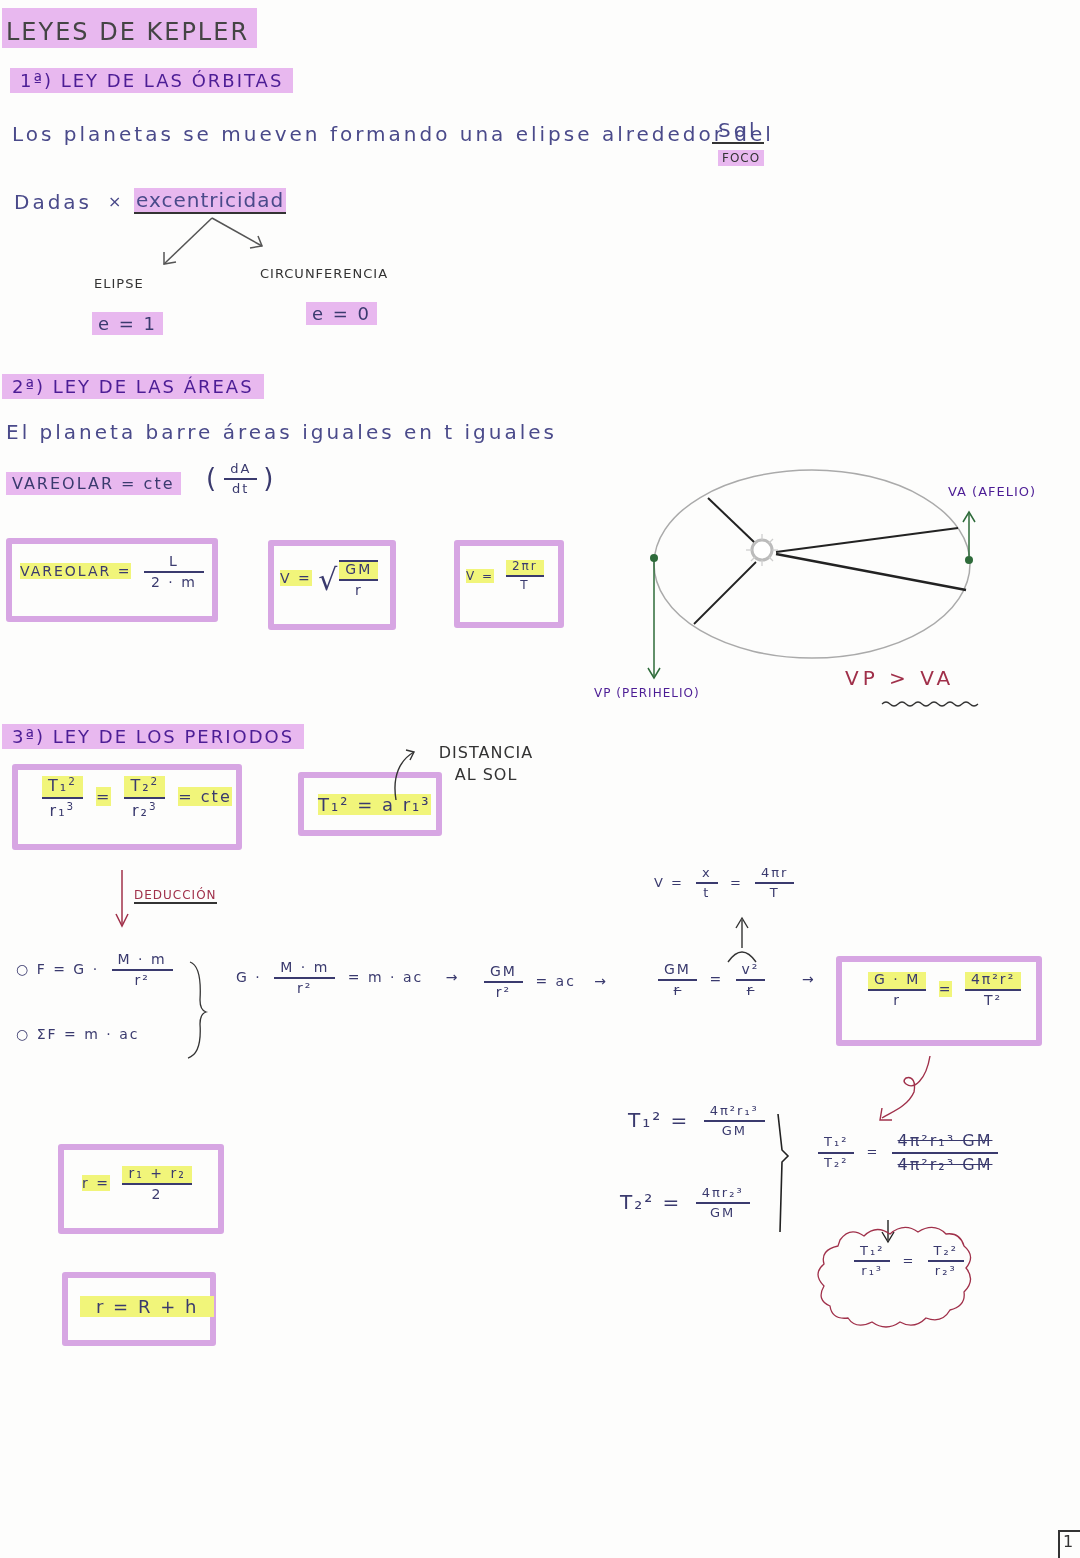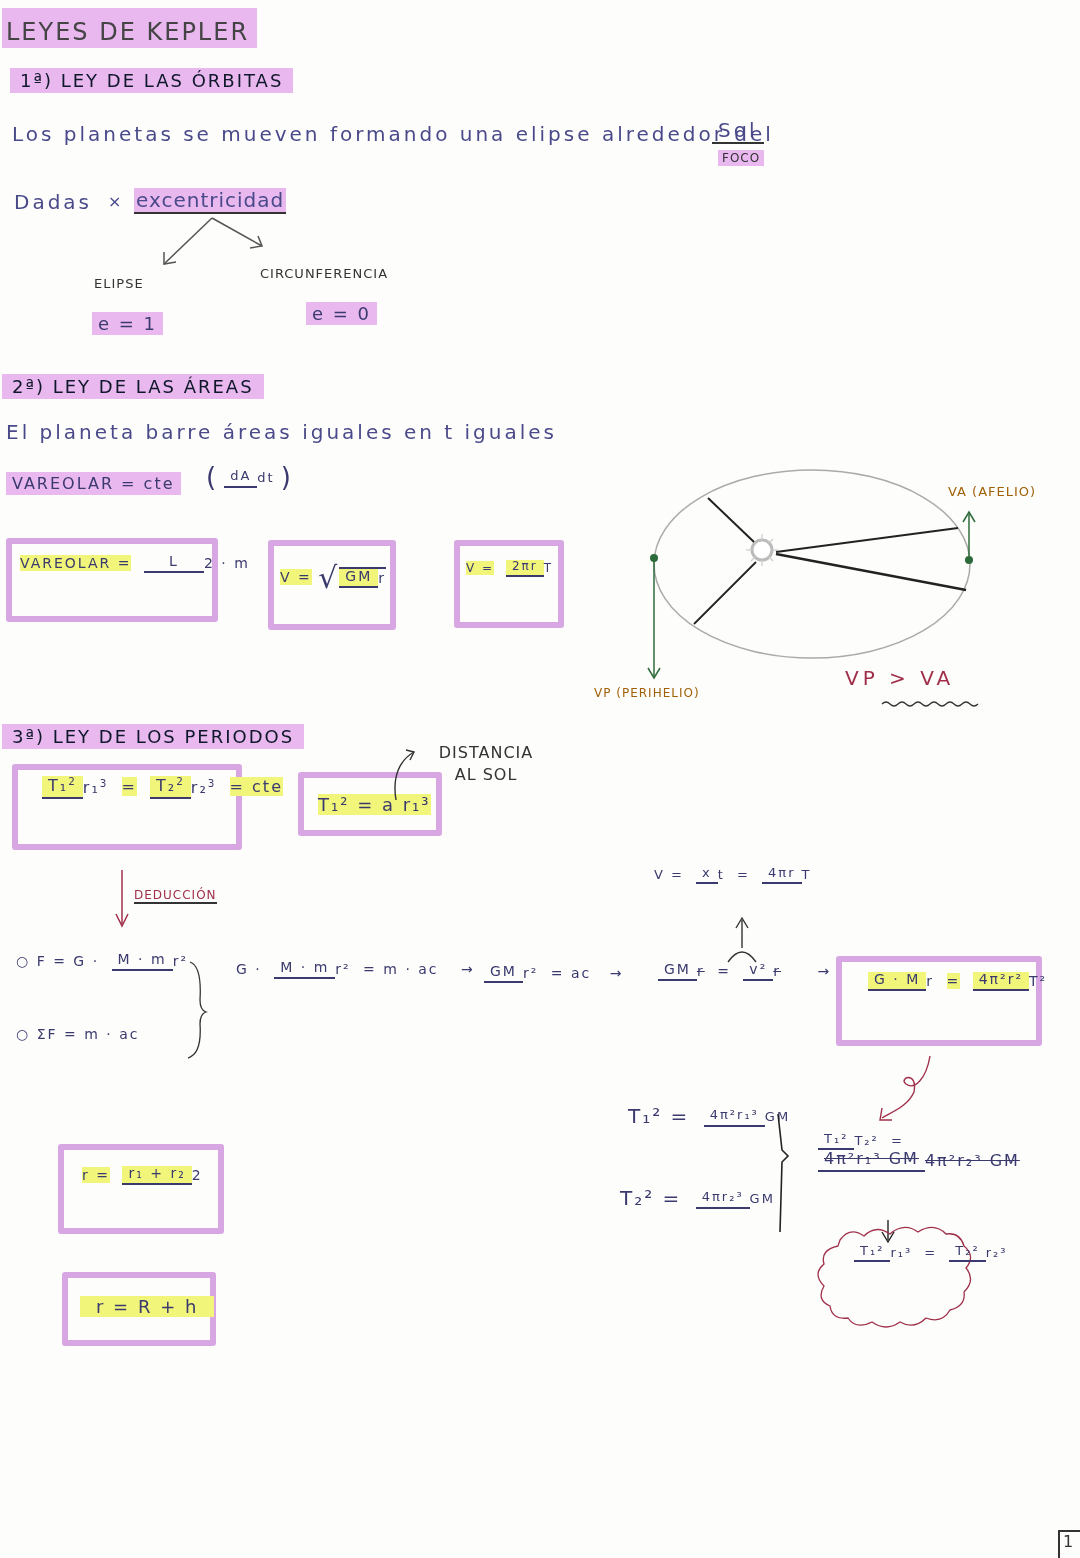--- a/index.html
+++ b/index.html
@@ -3,31 +3,31 @@
 <meta charset="utf-8">
 <style>
   * { box-sizing: border-box; margin: 0; padding: 0; }
   html, body { width: 1080px; height: 1558px; background: #fdfdfc; overflow: hidden; }
   body { position: relative; font-family: "DejaVu Sans", sans-serif; color: #3a3a6e; }
   .abs { position: absolute; }
   .hand { font-family: "DejaVu Sans", sans-serif; letter-spacing: 2px; }
   .hl-pink { background: #e8b8ef; }
   .hl-yellow { background: #f1f57a; }
   .boxed { position: absolute; border: 6px solid #d7a6e3; border-radius: 3px; background: transparent; }
-  .frac { display: inline-flex; flex-direction: row; align-items: flex-start; vertical-align: middle; margin: 0 6px; }
+  .frac { display: inline-flex; flex-direction: column; align-items: center; vertical-align: middle; margin: 0 6px; }
   .frac .num { border-bottom: 2px solid #3a3a6e; padding: 0 6px 2px; line-height: 1.1; }
   .frac .den { padding-top: 2px; line-height: 1.1; }
   .sup { font-size: 0.65em; vertical-align: super; }
   .strike { text-decoration: line-through; }
   .title { font-size: 24px; color: #444; }
-  .heading { font-size: 18px; color: #0f172a; }
+  .heading { font-size: 18px; color: #4c1d95; }
   .body-text { font-size: 20px; color: #4a4a8a; letter-spacing: 3px; }
   .small-caps { font-size: 13px; color: #333; letter-spacing: 1px; }
   .red { color: #a0304a; }
-  .green { color: #a16207; }
+  .green { color: #4c1d95; }
   .math { font-size: 18px; color: #3a3a6e; }
   .math-sm { font-size: 14px; color: #3a3a6e; }
   svg { position: absolute; overflow: visible; }
 </style>
 </head>
 <body>
 
 <div class="abs hand title hl-pink" style="left:2px; top:8px; padding:10px 8px 2px 4px;">LEYES DE KEPLER</div>
 
 <div class="abs hand heading hl-pink" style="left:10px; top:68px; padding:2px 10px;">1ª) LEY DE LAS ÓRBITAS</div>

